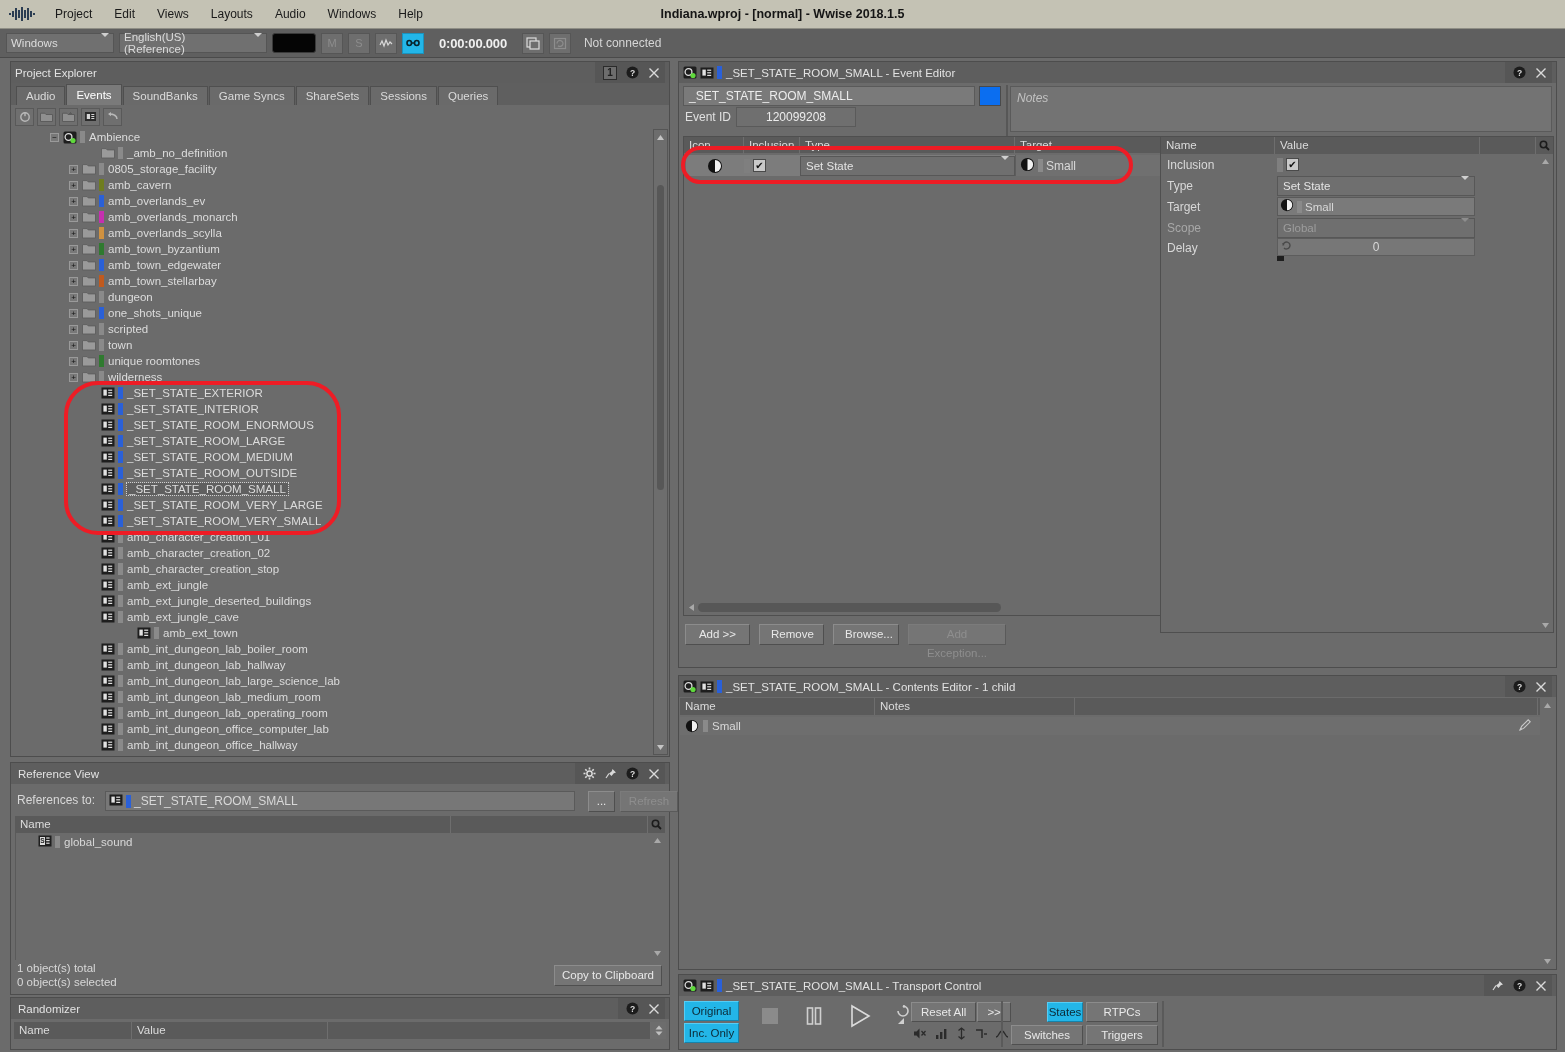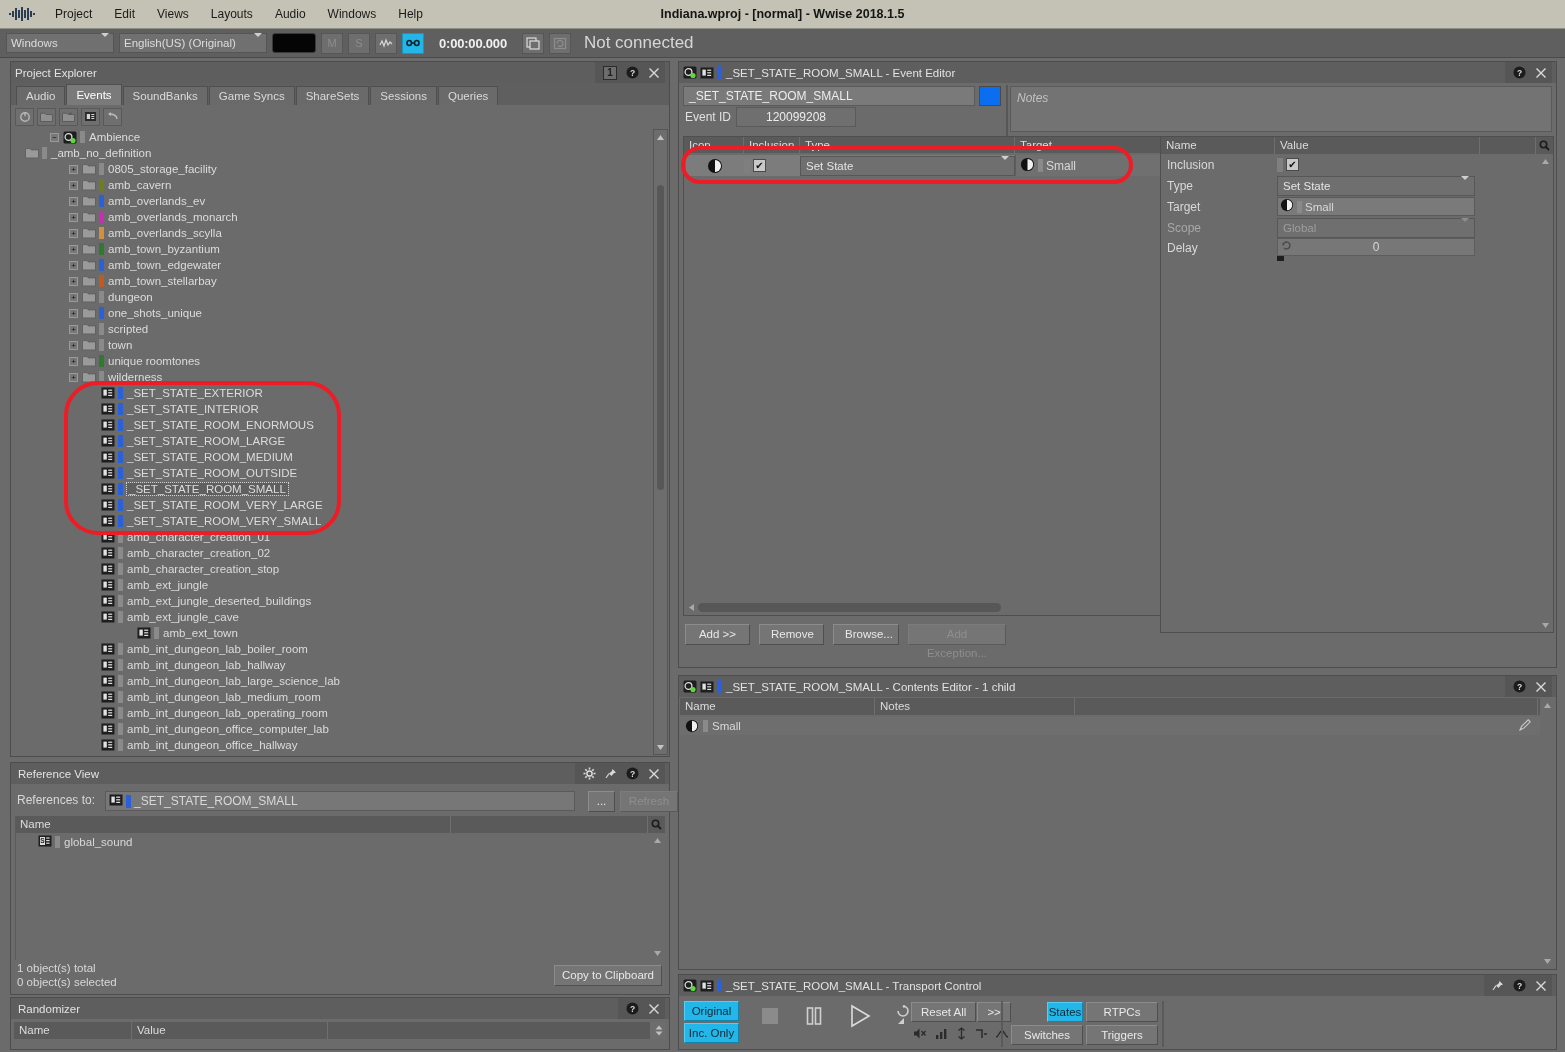--- a/index.html
+++ b/index.html
@@ -41,21 +41,21 @@
     border-top:4px solid #cfcfcf;
   }
   .blackbox{ width:44px; height:20px; background:#050505; border-radius:3px; border:1px solid #3a3a3a; }
   .tbtn{
     width:22px;height:21px;background:#6e6e6e;border:1px solid #565656;
     display:flex;align-items:center;justify-content:center;font-size:11px;color:#8d8d8d;cursor:default;
   }
   .tbtn.active{ background:#23b6e8; border-color:#1a93bd; color:#0b2630; }
   .tbtn.on{ color:#dcdcdc; }
   .timecode{ font-weight:bold;font-size:13px;color:#f0f0f0;padding:0 10px;letter-spacing:-.2px; }
-  .notconn{ color:#d6d6d6; font-size:17px; padding-left:8px; }
+  .notconn{ color:#d6d6d6; font-size:12px; padding-left:8px; }
 
   
   .panel{ position:absolute; background:#6b6b6b; border:1px solid #4d4d4d; }
   .panel-head{
     height:21px; background:#5e5e5e; display:flex; align-items:center;
     padding:0 4px; font-size:11.5px; color:#e2e2e2; position:relative;
   }
   .head-tools{ margin-left:auto; display:flex; align-items:center; gap:9px; padding-right:5px;
     background:#565656; height:21px; padding-left:8px; }
   .hicon{ cursor:default; display:flex; align-items:center; justify-content:center; }
@@ -154,21 +154,21 @@
   </div>
   <div class="tb-title">Indiana.wproj - [normal] - Wwise 2018.1.5</div>
 </div>
 
 <div class="toolbar">
   <div class="combo" style="width:108px">
     <span>Windows</span>
     <span class="carets"><span class="caret-down"></span></span>
   </div>
   <div class="combo" style="width:148px">
-    <span>English(US) (Original)</span>
+    <span>English(US) (Reference)</span>
     <span class="carets"><span class="caret-down"></span></span>
   </div>
   <div class="blackbox"></div>
   <div class="tbtn">M</div>
   <div class="tbtn">S</div>
   <div class="tbtn on">
     <svg width="14" height="10" viewBox="0 0 14 10">
         <path d="M1 7 L3 3 L5 8 L7 2 L9 7 L11 4 L13 6" stroke="#d8d8d8" stroke-width="1.2" fill="none"></path>
       </svg>
   </div>
@@ -267,21 +267,21 @@
         <span class="ico">
           <svg width="14" height="13" viewBox="0 0 14 13">
             <rect x="0.5" y="0.5" width="13" height="12" rx="1.5" fill="#1e1e1e"></rect>
             <circle cx="5.5" cy="6" r="3.4" fill="none" stroke="#dcdcdc" stroke-width="1.3"></circle>
             <circle cx="10" cy="9.5" r="2.6" fill="#5fd83c"></circle>
           </svg>
         </span>
         <span class="cbar" style="background:#8a8a8a"></span>
         <span class="">Ambience</span>
       </div>
-      <div class="trow" style="">
+      <div class="trow" style="padding-left: 76px;">
         <span class="expspace"></span>
         <span class="ico">
           <svg width="14" height="12" viewBox="0 0 14 12">
             <path d="M.5 1.6h4.6l1.1 1.3h7.3v8.1H.5z" fill="#9a9a9a" stroke="#5e5e5e" stroke-width=".9"></path>
           </svg>
         </span>
         <span class="cbar" style="background:#8a8a8a"></span>
         <span class="">_amb_no_definition</span>
       </div>
       <div class="trow" style="padding-left: 57px;">

